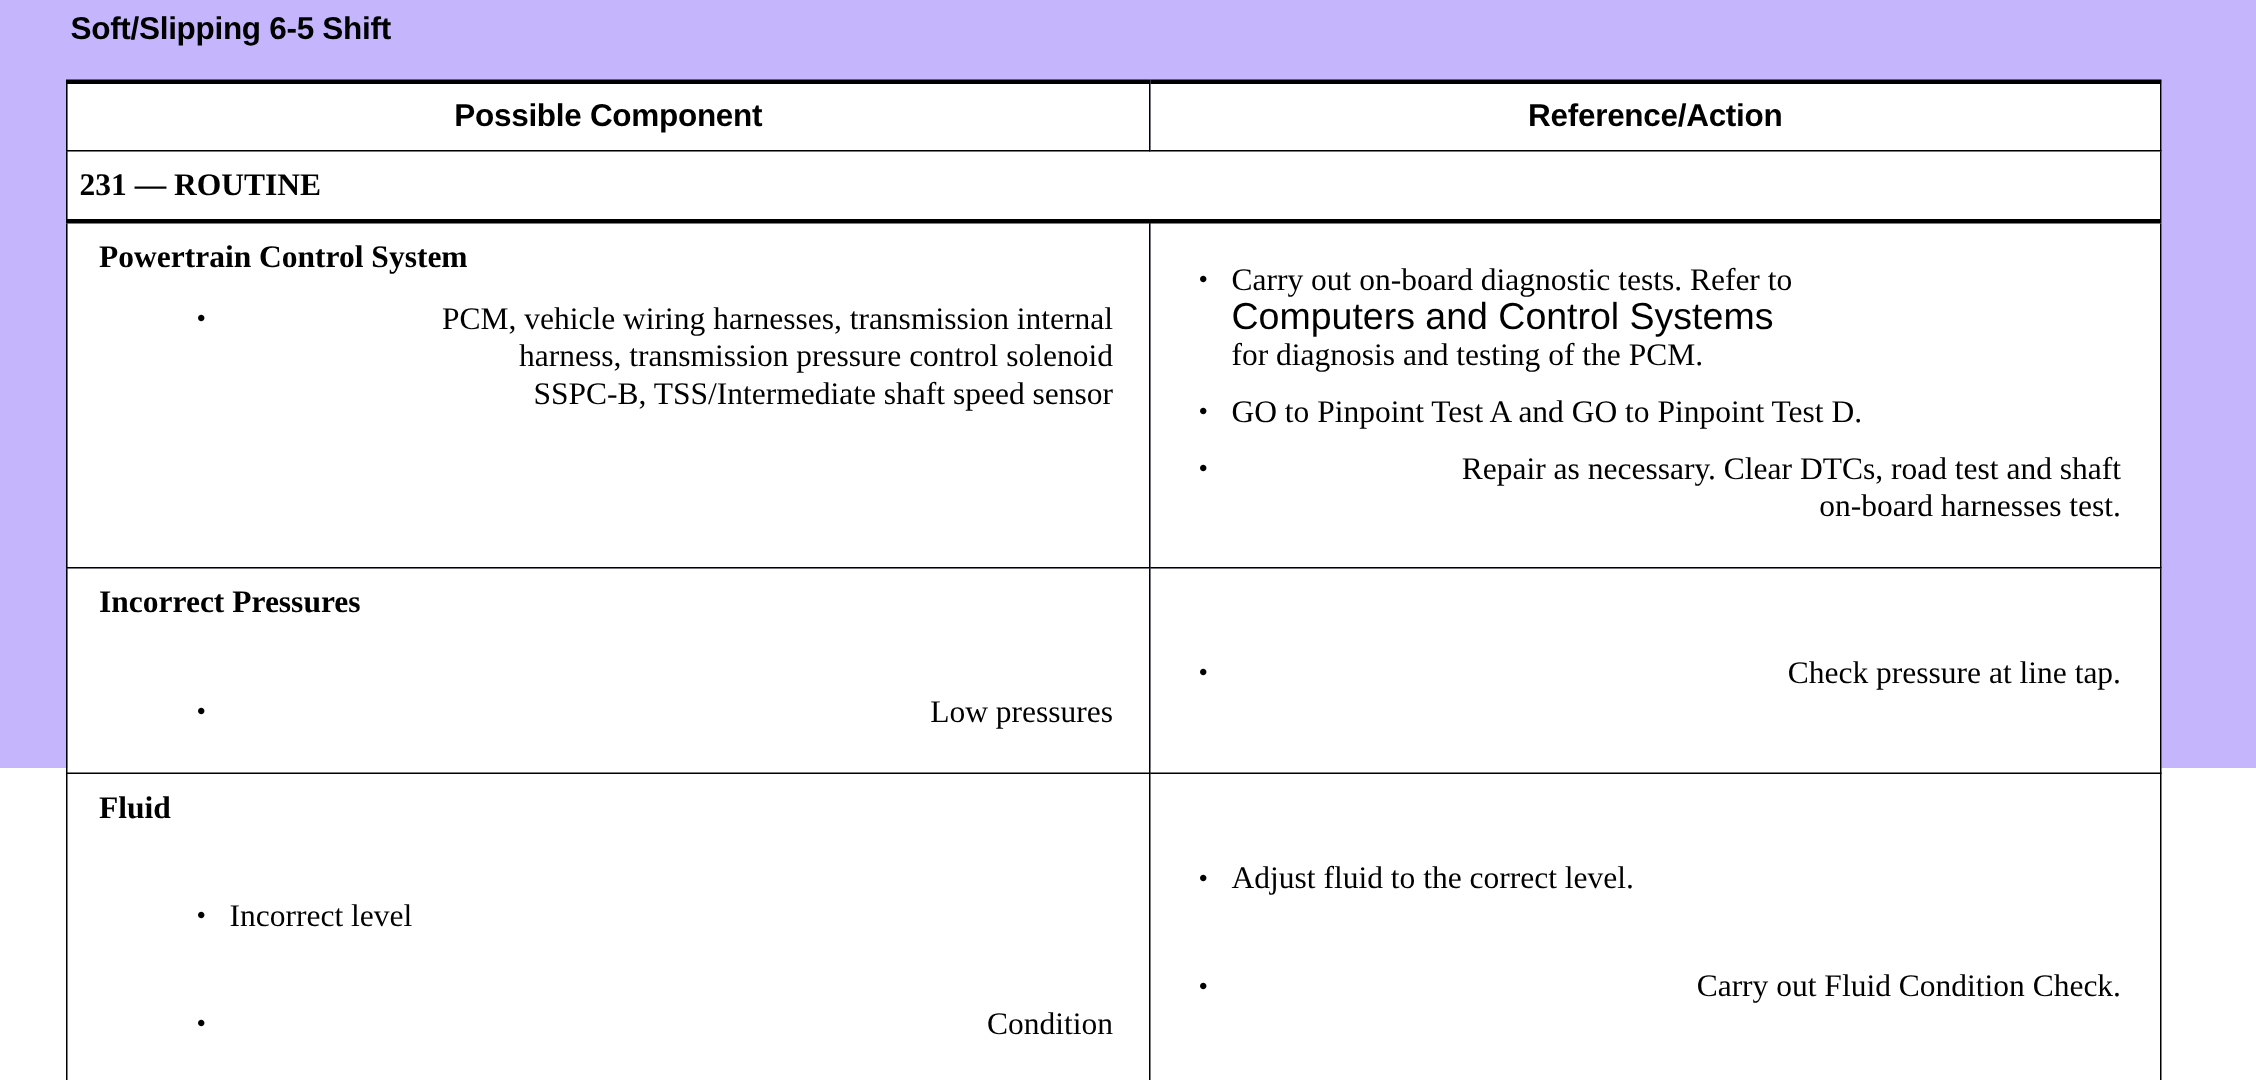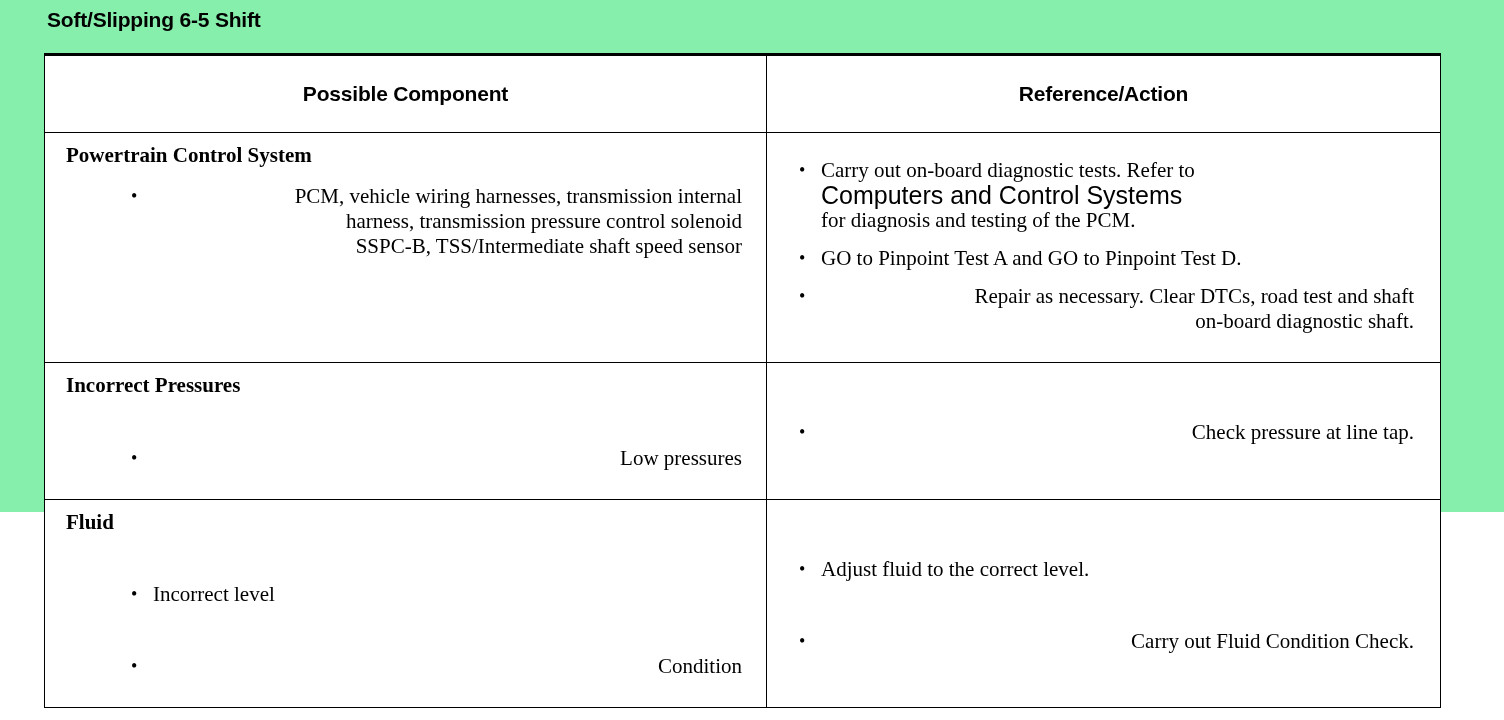--- a/index.html
+++ b/index.html
@@ -11,21 +11,21 @@
     width: 1504px;
     height: 720px;
     font-family: "Liberation Serif", serif;
     color: #000000;
     overflow: hidden;
   }
   .page {
     position: relative;
     width: 1504px;
     height: 512px;
-    background: #86efac;
+    background: #c4b5fd;
   }
   .page-title {
     position: absolute;
     left: 47px;
     top: 8px;
     font-family: "Liberation Sans", sans-serif;
     font-weight: bold;
     font-size: 21px;
     letter-spacing: -0.2px;
     color: #000000;
@@ -34,21 +34,21 @@
   .diag-table {
     position: absolute;
     left: 44px;
     top: 53px;
     width: 1396px;
     border-collapse: collapse;
     table-layout: fixed;
   }
   .diag-table td, .diag-table th {
     border: 1.5px solid #000000;
-    padding: 16px;
+    padding: 0;
     vertical-align: top;
     background: #ffffff;
   }
   .diag-table .outer-top td,
   .diag-table .outer-top th {
     border-top-width: 3px;
   }
   .col-left  { width: 722px; }
   .col-right { width: 674px; }
 
@@ -129,20 +129,23 @@
       <col class="col-left">
       <col class="col-right">
     </colgroup>
     <thead>
       <tr class="outer-top">
         <th class="col-head">Possible Component</th>
         <th class="col-head">Reference/Action</th>
       </tr>
     </thead>
     <tbody>
+      <tr>
+        <td class="section-row" colspan="2">231 — ROUTINE</td>
+      </tr>
 
       <tr>
         <td class="cell-left">
           <div class="group-head">Powertrain Control System</div>
           <ul class="bullets indent-left">
             <li>
               <span class="line">PCM, vehicle wiring harnesses, transmission internal</span>
               <span class="line">harness, transmission pressure control solenoid</span>
               <span class="line">SSPC-B, TSS/Intermediate shaft speed sensor</span>
             </li>
@@ -153,21 +156,21 @@
             <li>
               <span class="line">Carry out on-board diagnostic tests. Refer to</span>
               <span class="line xref">Computers and Control Systems</span>
               <span class="line">for diagnosis and testing of the PCM.</span>
             </li>
             <li>
               <span class="line">GO to Pinpoint Test A and GO to Pinpoint Test D.</span>
             </li>
             <li>
               <span class="line">Repair as necessary. Clear DTCs, road test and shaft</span>
-              <span class="line">on-board diagnostic shaft.</span>
+              <span class="line">on-board harnesses test.</span>
             </li>
           </ul>
         </td>
       </tr>
 
       <tr>
         <td class="cell-left">
           <div class="group-head">Incorrect Pressures</div>
           <ul class="bullets indent-left">
             <li class="gap-top-sm">

